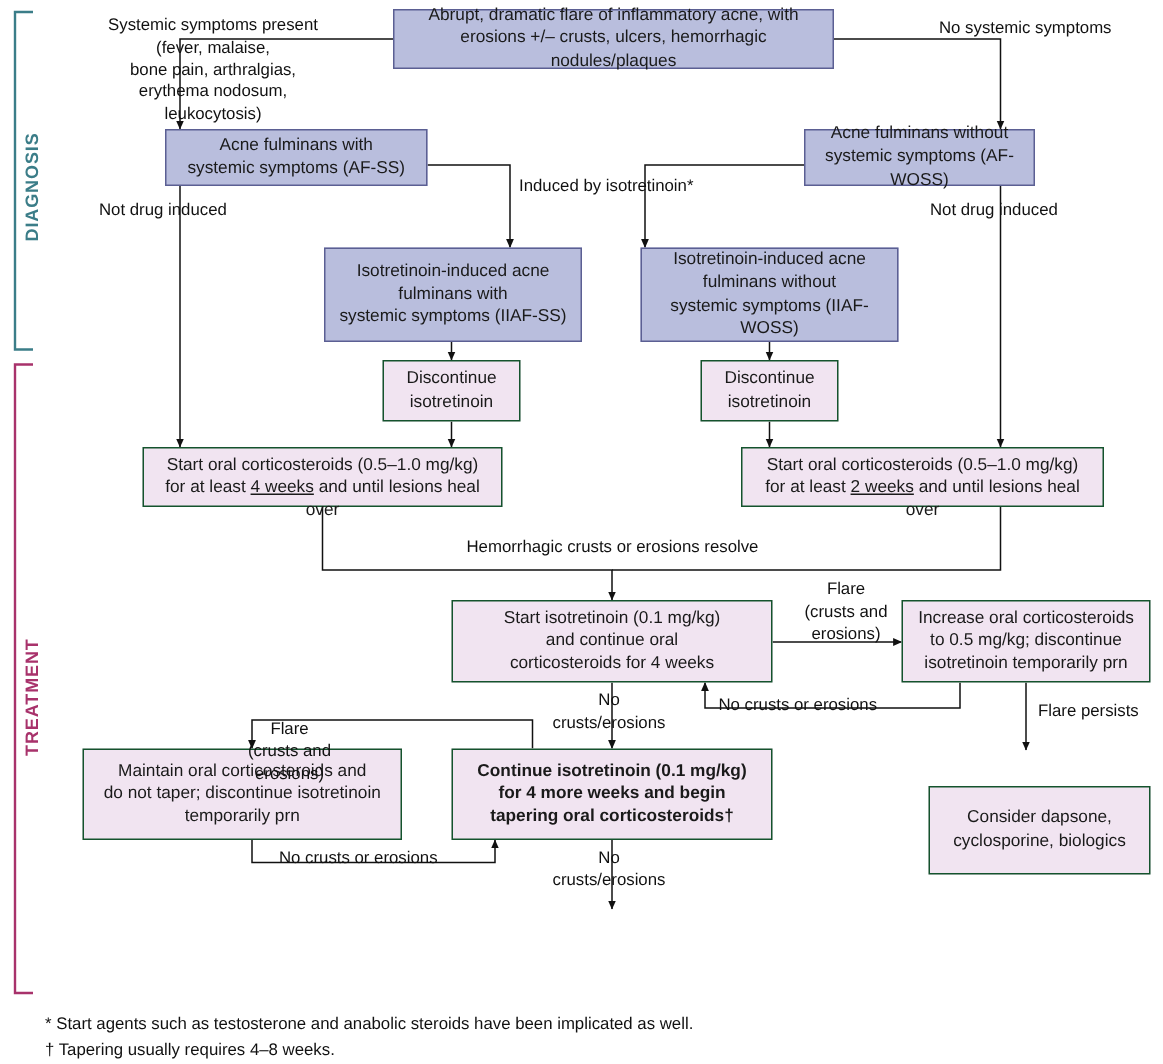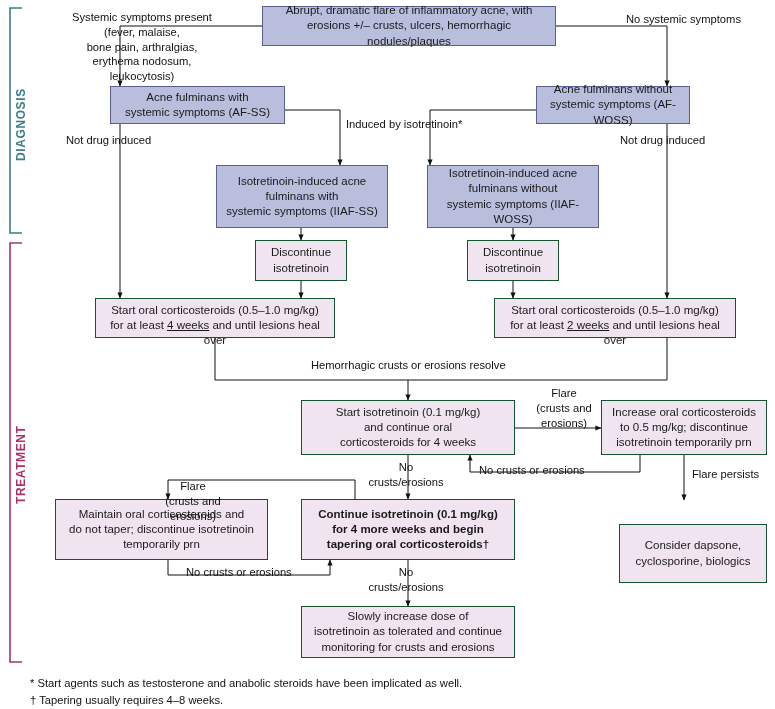--- a/index.html
+++ b/index.html
@@ -182,23 +182,20 @@
 do not taper; discontinue isotretinoin
 temporarily prn</div>
 
   <div class="node pink" style="left:301px; top:499px; width:214px; height:61px;font-weight:bold;">Continue isotretinoin (0.1 mg/kg)
 for 4 more weeks and begin
 tapering oral corticosteroids†</div>
 
   <div class="node pink" style="left:619px; top:500px; width:148px; height:59px;margin-top:24px;">Consider dapsone,
 cyclosporine, biologics</div>
 
-  <div class="node pink" style="left:301px; top:606px; width:214px; height:52px;">Slowly increase dose of
-isotretinoin as tolerated and continue
-monitoring for crusts and erosions</div>
 
   <div class="label" style="left:68px; top:10px; width:148px; text-align:center;">Systemic symptoms present
 (fever, malaise,
 bone pain, arthralgias,
 erythema nodosum,
 leukocytosis)</div>
 
   <div class="label" style="left:626px; top:12px; width:150px;">No systemic symptoms</div>
 
   <div class="label" style="left:346px; top:117px; width:180px;">Induced by isotretinoin*</div>

